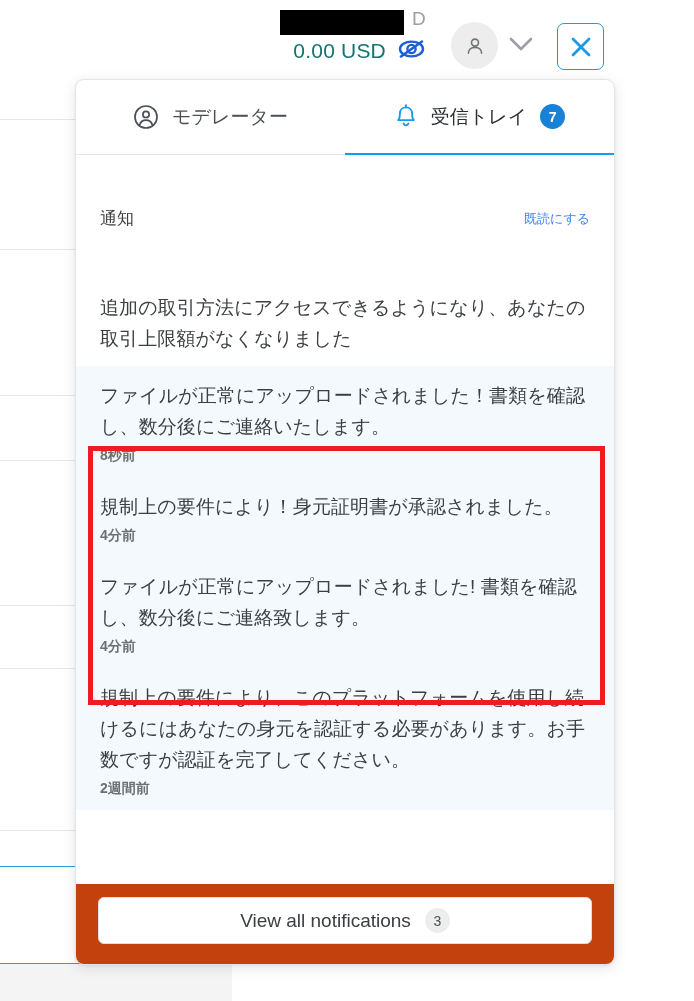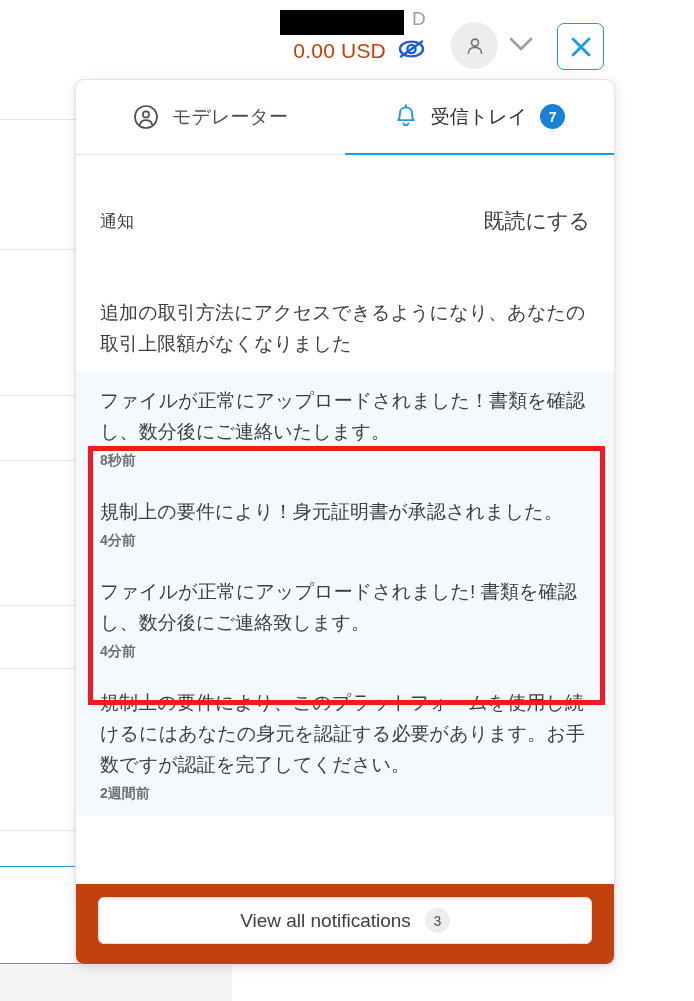--- a/index.html
+++ b/index.html
@@ -72,21 +72,21 @@
   }
   #balance-value-row {
     display: flex;
     align-items: center;
     justify-content: flex-end;
     gap: 11px;
     margin-top: 3px;
   }
   #balance-amount {
     font-size: 21px;
-    color: #c2410c;
+    color: #0f766e;
     letter-spacing: .2px;
     white-space: nowrap;
   }
   .eye-off-icon { display: block; }
 
   #avatar {
     position: absolute;
     right: 196px;
     top: 22px;
     width: 47px;
@@ -184,22 +184,22 @@
     align-items: center;
     justify-content: space-between;
     padding: 14px 24px 10px 24px;
     flex: 0 0 auto;
   }
   #list-title {
     font-size: 17px;
     color: #404040;
   }
   #mark-read-link {
-    font-size: 21px;
-    color: #404040;
+    font-size: 13px;
+    color: #3b82f6;
     cursor: pointer;
   }
 
   
   #notif-list {
     flex: 1 1 auto;
     overflow: hidden;
     position: relative;
   }
   .notif {

